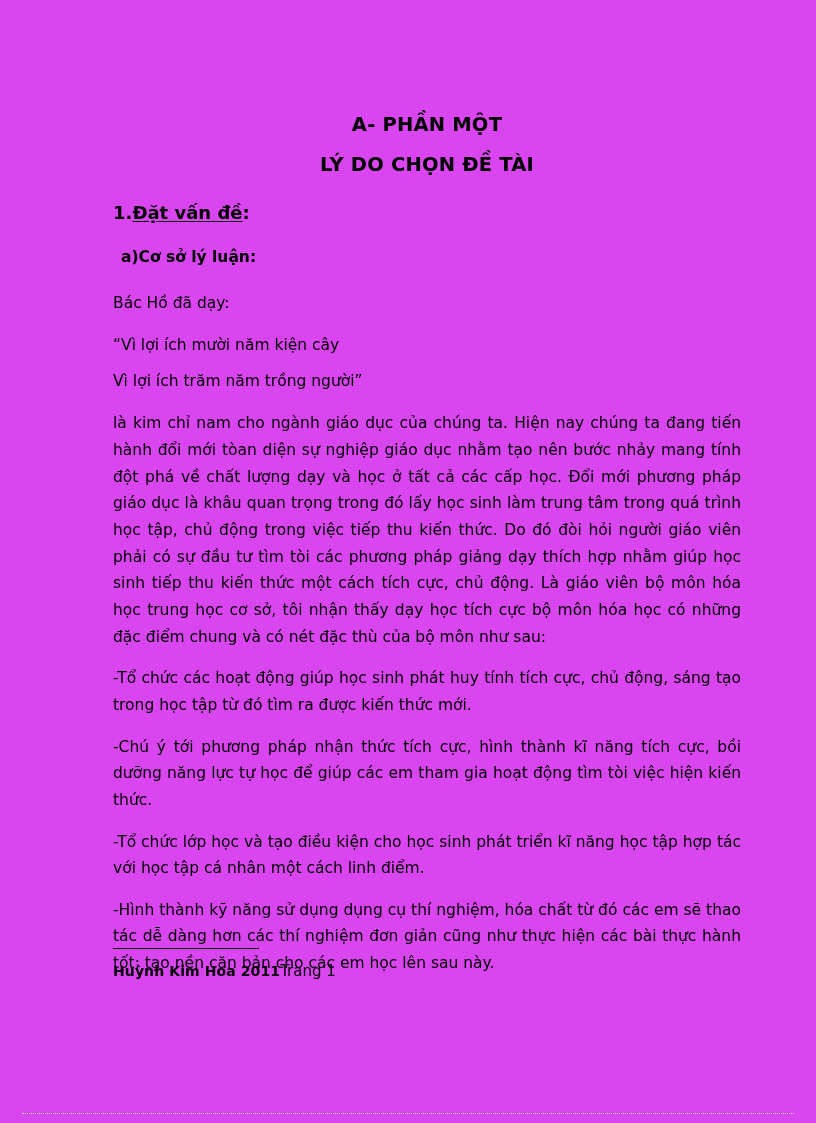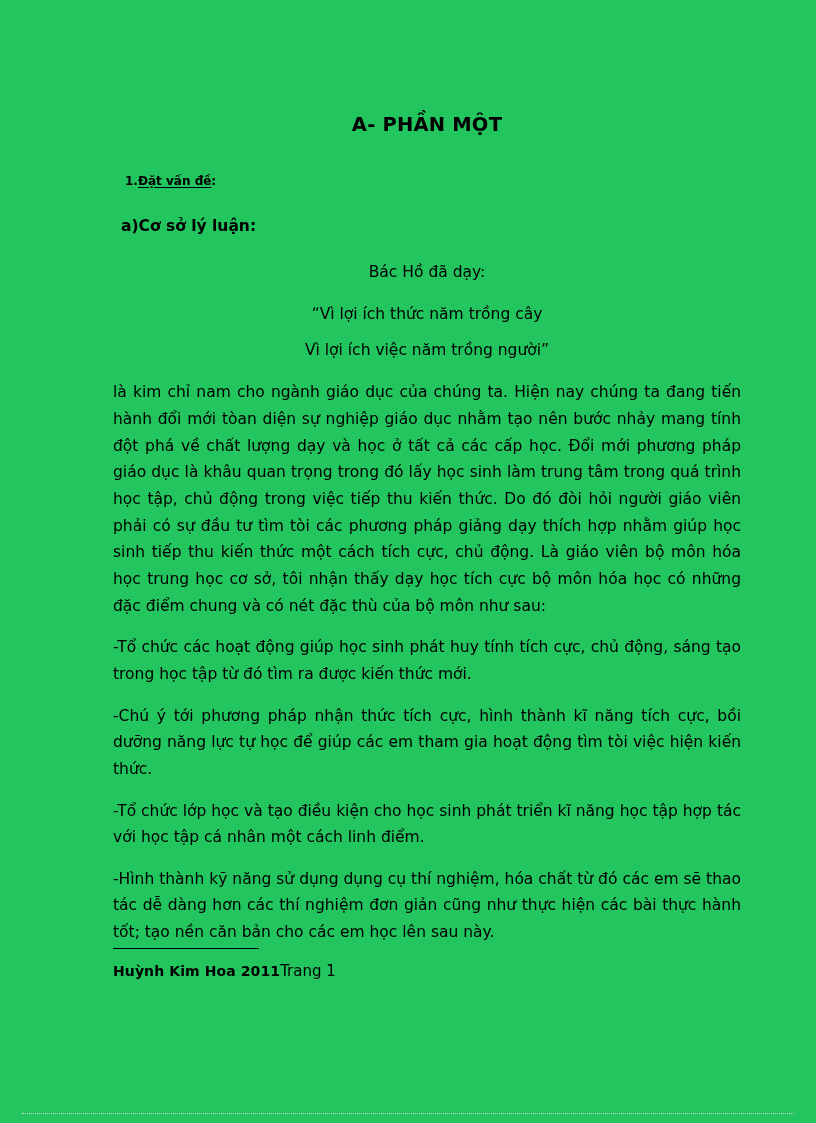--- a/index.html
+++ b/index.html
@@ -8,21 +8,21 @@
     background: #ffffff;
   }
   body {
     font-family: "DejaVu Sans", "Liberation Sans", sans-serif;
     color: #000000;
   }
   .page {
     position: relative;
     width: 816px;
     height: 1123px;
-    background: #22c55e;
+    background: #d946ef;
     overflow: hidden;
     box-sizing: border-box;
     padding-left: 13px;
   }
   .content {
     position: absolute;
     left: 113px;
     top: 0;
     width: 628px;
   }
@@ -33,44 +33,43 @@
     font-weight: bold;
     font-size: 19.5px;
     letter-spacing: 0.2px;
     margin: 0;
     padding: 0;
   }
   .doc-title.line1 { padding-top: 113px; }
   .doc-title.line2 { padding-top: 17px; }
 
   .heading-num {
-    margin: 12px;
+    margin: 0;
     padding-top: 26px;
     font-weight: bold;
-    font-size: 12px;
+    font-size: 18px;
     letter-spacing: 0px;
   }
   .heading-num .u {
     text-decoration: underline;
     text-underline-offset: 2px;
   }
 
   .heading-sub {
     margin: 8px;
     padding-top: 17px;
     font-weight: bold;
     font-size: 15.5px;
   }
 
   
   .para {
     margin: 0;
     font-size: 15.5px;
     line-height: 1.62;
-    text-align: center;
   }
   .para.lead      { padding-top: 17px; }
   .para.quote     { padding-top: 17px; }
   .para.quote2    { padding-top: 11px; }
   .para.block {
     padding-top: 16px;
     text-align: justify;
     text-justify: inter-word;
     line-height: 1.72;
   }
@@ -118,30 +117,31 @@
 </style>
 </head>
 <body>
 
 <div class="page">
 
   <div class="content">
 
     <h1 class="doc-title line1">A- PHẦN MỘT</h1>
 
+    <h1 class="doc-title line2">LÝ DO CHỌN ĐỀ TÀI</h1>
 
     <h2 class="heading-num"><span>1.</span><span class="u">Đặt vấn đề</span><span>:</span></h2>
 
     <h3 class="heading-sub">a)Cơ sở lý luận:</h3>
 
     <p class="para lead">Bác Hồ đã dạy:</p>
 
-    <p class="para quote">“Vì lợi ích thức năm trồng cây</p>
+    <p class="para quote">“Vì lợi ích mười năm kiện cây</p>
 
-    <p class="para quote2">Vì lợi ích việc năm trồng người”</p>
+    <p class="para quote2">Vì lợi ích trăm năm trồng người”</p>
 
     <p class="para block">là kim  chỉ nam cho ngành giáo dục của chúng ta. Hiện nay chúng ta đang tiến hành đổi mới tòan diện sự nghiệp giáo dục nhằm tạo nên bước nhảy mang tính đột phá về chất lượng dạy và học ở tất cả các cấp học. Đổi mới phương pháp giáo dục là khâu quan trọng trong đó lấy học sinh làm trung tâm trong quá trình học tập, chủ động trong việc tiếp thu kiến thức. Do đó đòi hỏi người giáo viên phải có sự đầu tư tìm tòi các phương pháp giảng dạy thích hợp nhằm giúp học sinh tiếp thu kiến thức một cách tích cực, chủ động. Là giáo viên bộ môn hóa học trung học cơ sở, tôi nhận thấy dạy học tích cực bộ môn hóa học có những đặc điểm chung và có nét đặc thù của bộ môn như sau:</p>
 
     <p class="para item">-Tổ chức các hoạt động giúp học sinh phát huy tính tích cực, chủ động, sáng tạo trong học tập từ đó tìm ra được kiến thức mới.</p>
 
     <p class="para item">-Chú ý tới phương pháp nhận thức tích cực, hình thành kĩ năng tích cực, bồi dưỡng năng lực tự học để giúp các em tham gia hoạt động tìm tòi việc hiện kiến thức.</p>
 
     <p class="para item">-Tổ chức lớp học và tạo điều kiện cho học sinh phát triển kĩ năng học tập hợp tác với học tập cá nhân một cách linh điểm.</p>
 
     <p class="para item">-Hình thành kỹ năng sử dụng dụng cụ thí nghiệm, hóa chất từ đó các em sẽ thao tác dễ dàng hơn các thí nghiệm đơn giản cũng như thực hiện các bài thực hành tốt; tạo nền căn bản cho các em học lên sau này.</p>

